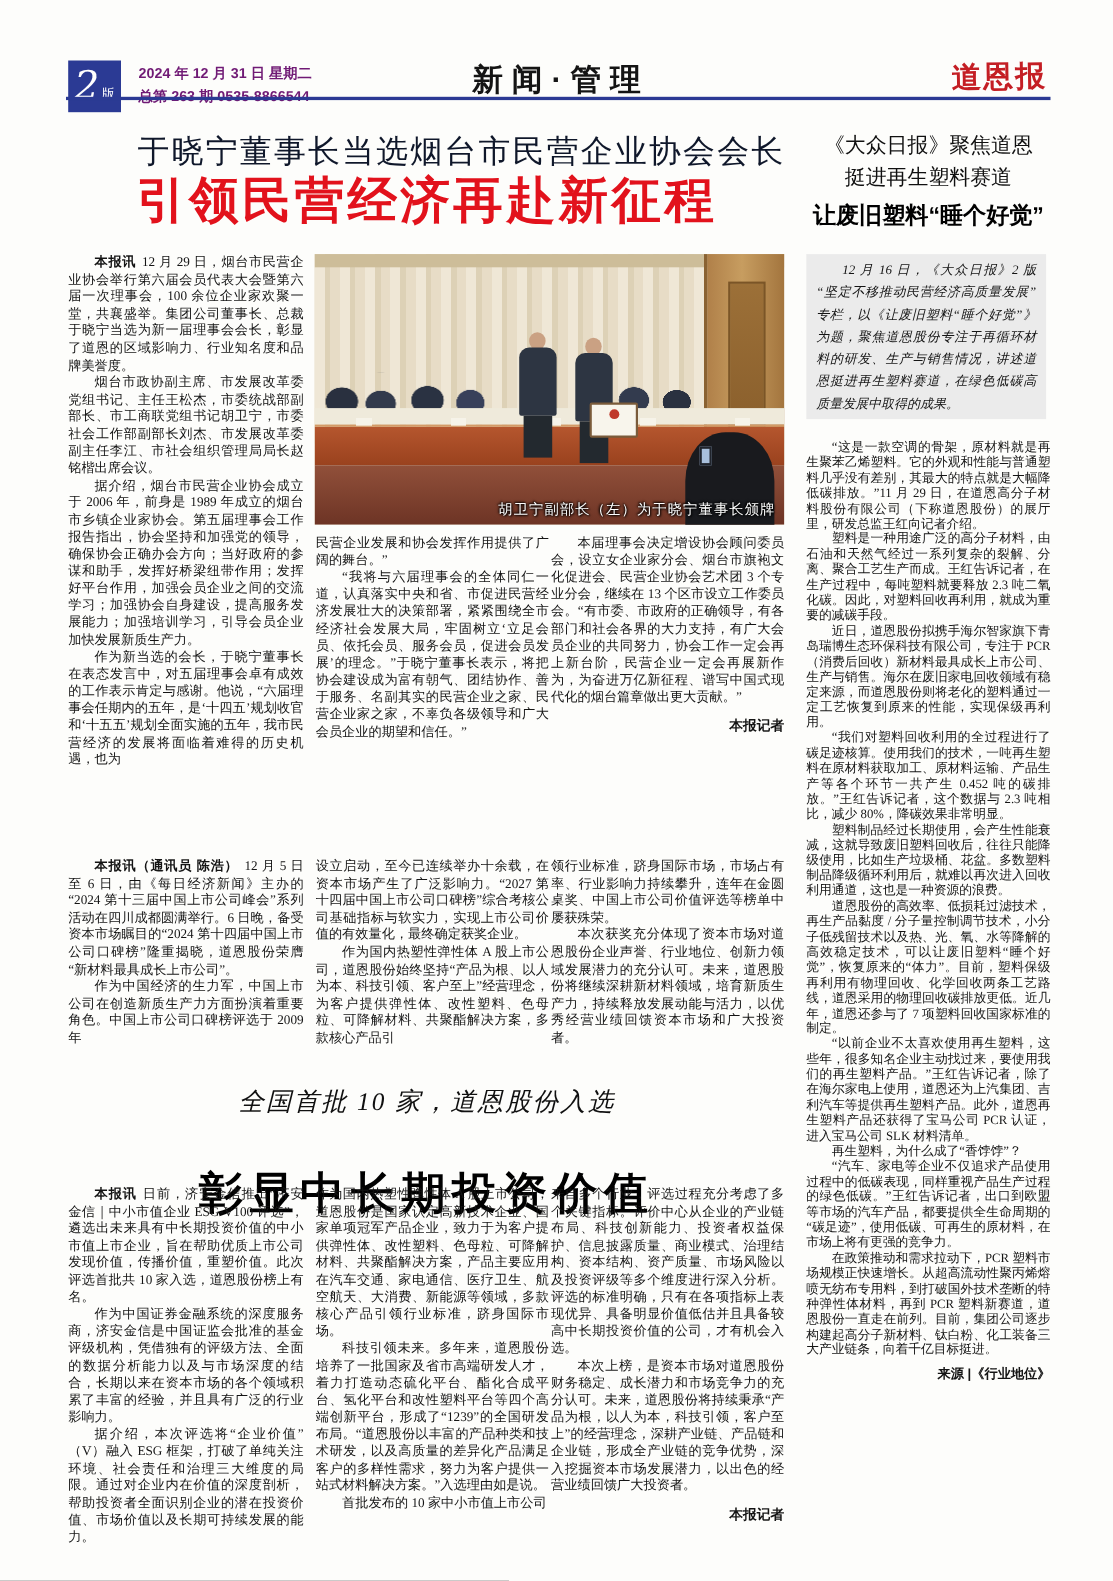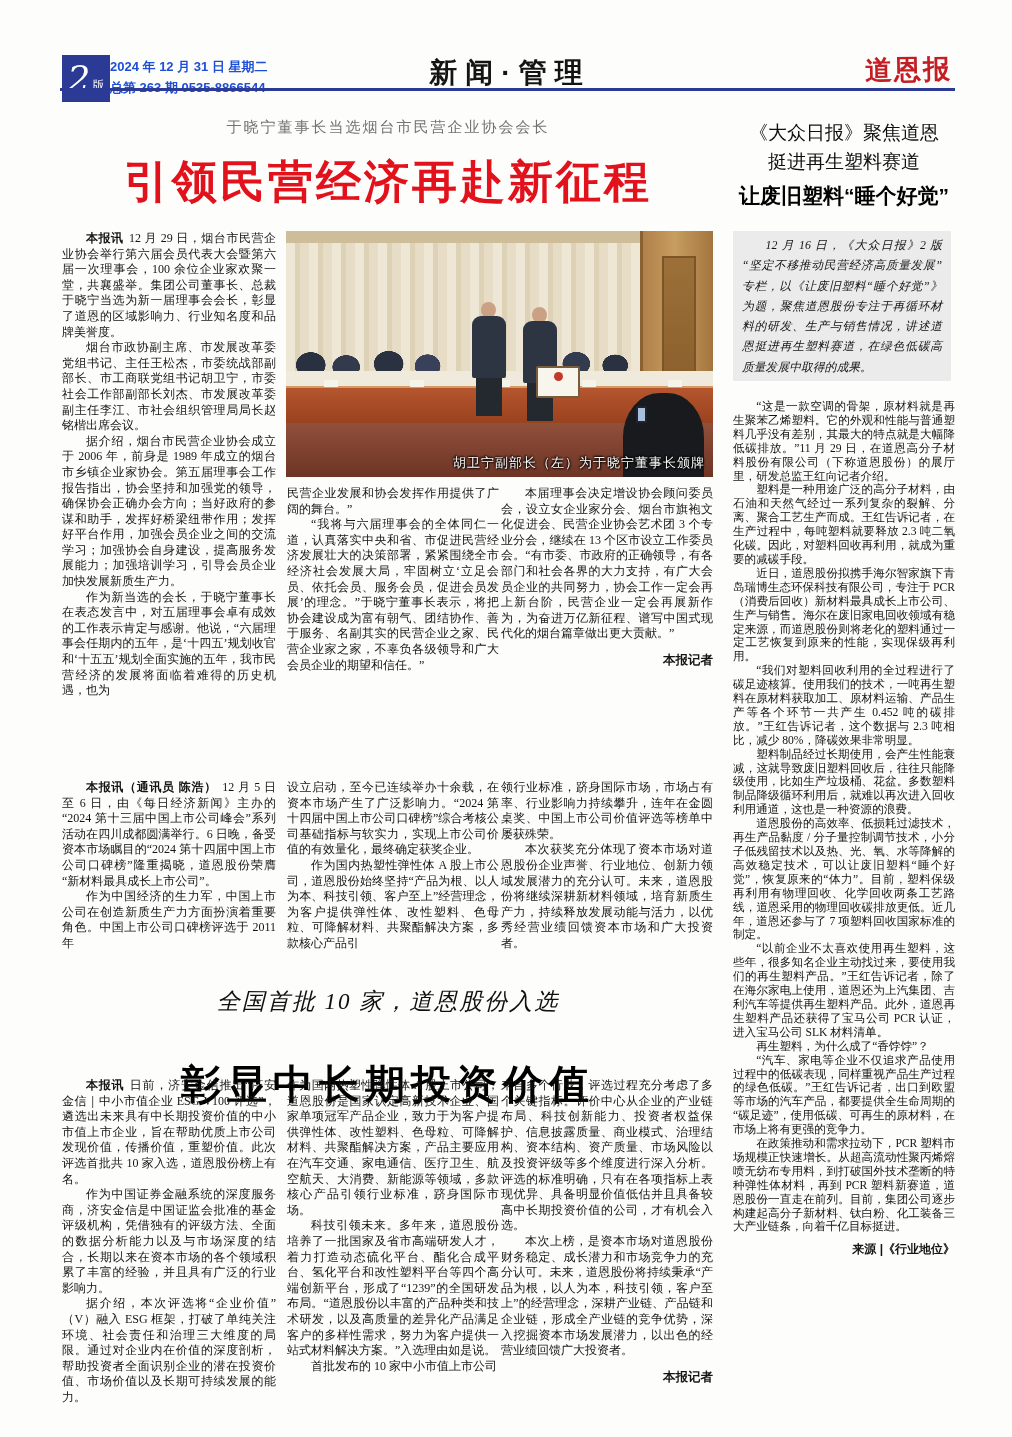--- a/index.html
+++ b/index.html
@@ -23,23 +23,23 @@
   
   .page-badge{
     position:absolute;left:62px;top:55px;width:48px;height:47px;
     background:var(--blue);color:#fff;
     display:flex;align-items:center;justify-content:center;
     font-family:"DejaVu Serif",serif;
   }
   .page-badge .num{font-size:36px;line-height:1;font-style:italic;}
   .page-badge .lab{font-size:12px;margin:14px 0 0 2px;}
   .date-block{
-    position:absolute;left:110px;top:57px;
+    position:absolute;left:126px;top:57px;
     font-family:"Liberation Sans","DejaVu Sans",sans-serif;
-    font-size:13px;font-weight:bold;line-height:1.6;color:#1d4ed8;
+    font-size:13px;font-weight:bold;line-height:1.6;color:#701a75;
   }
   .section-title{
     position:absolute;left:330px;top:54px;width:360px;
     text-align:center;font-size:28px;font-weight:900;letter-spacing:8px;
     font-family:"Liberation Sans","DejaVu Sans",sans-serif;
   }
   .masthead{
     position:absolute;right:60px;top:52px;width:120px;
     text-align:right;font-size:27px;font-weight:bold;
     color:var(--masthead-red);
@@ -53,22 +53,22 @@
   }
   
   .body-text{font-size:12px;line-height:1.30;text-align:justify;}
   .body-text .para{text-indent:2em;}
   .body-text .para.flush{text-indent:0;}
   .body-text .lead{font-weight:bold;margin-right:.45em;font-family:"Liberation Sans","DejaVu Sans",sans-serif;}
   .byline{font-weight:bold;text-align:right;margin-top:10px;font-size:12.5px;
     font-family:"Liberation Sans","DejaVu Sans",sans-serif;}
   
   .a1-kicker{
-    position:absolute;left:62px;top:118px;width:652px;text-align:center;
-    font-size:15px;letter-spacing:2px;color:#737373;
+    position:absolute;left:62px;top:118px;width:652px;text-align:right;
+    font-size:29px;letter-spacing:2px;color:#0f172a;
   }
   .a1-headline{
     position:absolute;left:62px;top:152px;width:652px;text-align:center;
     font-size:45px;font-weight:900;letter-spacing:3px;color:var(--red);
     font-family:"Liberation Sans","DejaVu Sans",sans-serif;
   }
   .a1-col1{position:absolute;left:62px;top:231px;width:214px;height:478px;overflow:hidden;}
   .a1-col2{position:absolute;left:287px;top:486px;width:212px;height:222px;overflow:hidden;}
   .a1-col3{position:absolute;left:501px;top:486px;width:212px;height:222px;overflow:hidden;}
   
@@ -215,24 +215,24 @@
     </div>
   <div class="a1-col3 body-text">
     <div>
         <p class="para">本届理事会决定增设协会顾问委员会，设立女企业家分会、烟台市旗袍文化促进会、民营企业协会艺术团 3 个专业分会，继续在 13 个区市设立工作委员会。“有市委、市政府的正确领导，有各部门和社会各界的大力支持，有广大会员企业的共同努力，协会工作一定会再上新台阶，民营企业一定会再展新作为，为奋进万亿新征程、谱写中国式现代化的烟台篇章做出更大贡献。”</p>
       </div>
     <div class="byline">本报记者</div>
   </div>
 
   <div class="a2-col1 body-text">
       <p class="para"><b class="lead">本报讯（通讯员 陈浩）</b>12 月 5 日至 6 日，由《每日经济新闻》主办的“2024 第十三届中国上市公司峰会”系列活动在四川成都圆满举行。6 日晚，备受资本市场瞩目的“2024 第十四届中国上市公司口碑榜”隆重揭晓，道恩股份荣膺“新材料最具成长上市公司”。</p>
-      <p class="para">作为中国经济的生力军，中国上市公司在创造新质生产力方面扮演着重要角色。中国上市公司口碑榜评选于 2011 年</p>
+      <p class="para">作为中国经济的生力军，中国上市公司在创造新质生产力方面扮演着重要角色。中国上市公司口碑榜评选于 2009 年</p>
     </div>
   <div class="a2-col2 body-text">
-      <p class="para flush">设立启动，至今已连续举办十余载，在资本市场产生了广泛影响力。“2024 第十四届中国上市公司口碑榜”综合考核公司基础指标与软实力，实现上市公司价值的有效量化，最终确定获奖企业。</p>
+      <p class="para flush">设立启动，至今已连续举办十余载，在资本市场产生了广泛影响力。“2027 第十四届中国上市公司口碑榜”综合考核公司基础指标与软实力，实现上市公司价值的有效量化，最终确定获奖企业。</p>
       <p class="para">作为国内热塑性弹性体 A 股上市公司，道恩股份始终坚持“产品为根、以人为本、科技引领、客户至上”经营理念，为客户提供弹性体、改性塑料、色母粒、可降解材料、共聚酯解决方案，多款核心产品引</p>
     </div>
   <div class="a2-col3 body-text">
       <p class="para flush">领行业标准，跻身国际市场，市场占有率、行业影响力持续攀升，连年在金圆桌奖、中国上市公司价值评选等榜单中屡获殊荣。</p>
       <p class="para">本次获奖充分体现了资本市场对道恩股份企业声誉、行业地位、创新力领域发展潜力的充分认可。未来，道恩股份将继续深耕新材料领域，培育新质生产力，持续释放发展动能与活力，以优秀经营业绩回馈资本市场和广大投资者。</p>
     </div>
 
   <div class="a3-kicker">全国首批 10 家，道恩股份入选</div>
   <div class="a3-headline">彰显中长期投资价值</div>
   <div class="a3-col1 body-text">

